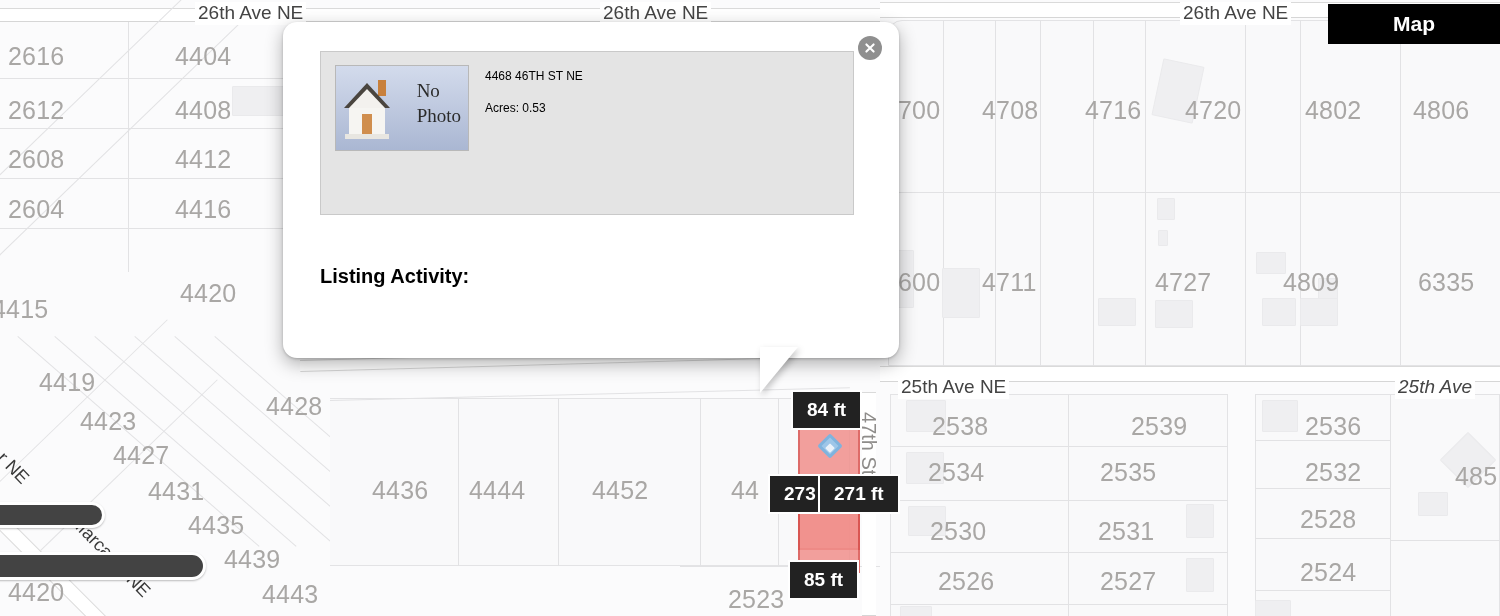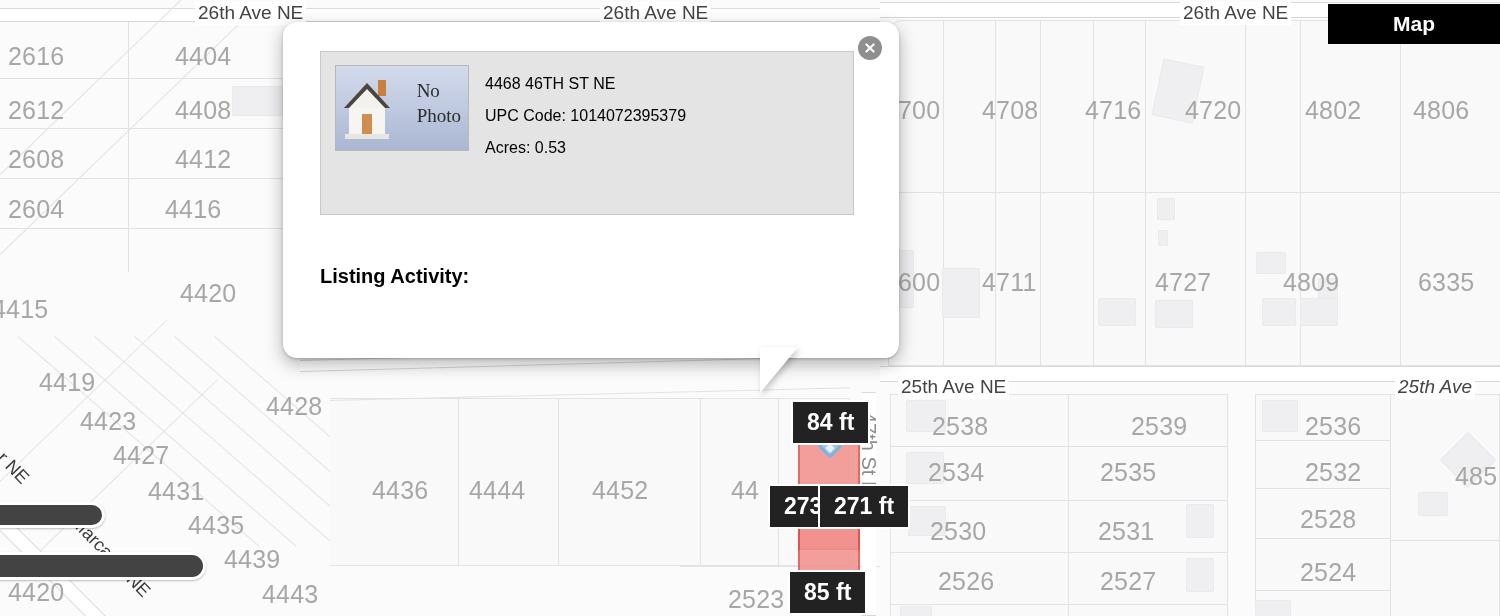--- a/index.html
+++ b/index.html
@@ -117,28 +117,27 @@
     width: 7px; height: 7px;
     background: #e9f2fa;
     border-radius: 1px;
   }
 
   
   .meas {
     position: absolute;
     background: #222222;
     color: #ffffff;
-    font-size: 23px;
+    font-size: 19px;
     font-weight: bold;
     padding: 7px 14px;
     border: 2px solid #ffffff;
     white-space: nowrap;
     font-family: "Liberation Sans", sans-serif;
     text-align: center;
-    margin-top: 10px;
   }
 
   
   .map-btn {
     position: absolute;
     top: 4px; right: 0px;
     width: 172px; height: 40px;
     background: #000000;
     color: #ffffff;
     font-size: 21px;
@@ -210,23 +209,23 @@
     position: absolute;
     right: 7px; top: 12px;
     color: #2b2b2b;
     font-size: 19px;
     line-height: 25px;
     text-align: left;
     font-family: "Liberation Serif", serif;
   }
   .info-lines {
     position: absolute;
-    left: 164px; top: 16px;
+    left: 164px; top: 8px;
     color: #000000;
-    font-size: 16px;
+    font-size: 12px;
     line-height: 32px;
   }
   .info-lines a, .links a {
     color: #5a55a3;
     text-decoration: underline;
   }
   .listing-title {
     position: absolute;
     left: 37px; top: 243px;
     font-size: 20px;
@@ -340,21 +339,21 @@
   </div>
 
   <div>
     <div class="pnum" style="left:8px;    top:42px;">2616</div>
     <div class="pnum" style="left:175px;  top:42px;">4404</div>
     <div class="pnum" style="left:8px;    top:96px;">2612</div>
     <div class="pnum" style="left:175px;  top:96px;">4408</div>
     <div class="pnum" style="left:8px;    top:145px;">2608</div>
     <div class="pnum" style="left:175px;  top:145px;">4412</div>
     <div class="pnum" style="left:8px;    top:195px;">2604</div>
-    <div class="pnum" style="left:165px;  top:195px;">4416</div>
+    <div class="pnum" style="left:175px;  top:195px;">4416</div>
     <div class="pnum" style="left:-8px;   top:295px;">4415</div>
     <div class="pnum" style="left:180px;  top:279px;">4420</div>
     <div class="pnum" style="left:39px;   top:368px;">4419</div>
     <div class="pnum" style="left:266px;  top:392px;">4428</div>
     <div class="pnum" style="left:80px;   top:407px;">4423</div>
     <div class="pnum" style="left:113px;  top:441px;">4427</div>
     <div class="pnum" style="left:148px;  top:477px;">4431</div>
     <div class="pnum" style="left:188px;  top:511px;">4435</div>
     <div class="pnum" style="left:372px;  top:476px;">4436</div>
     <div class="pnum" style="left:469px;  top:476px;">4444</div>
@@ -445,21 +444,20 @@
           <rect x="9" y="68" width="44" height="5" fill="#e8e6e1"></rect>
         </svg>
         <div class="thumb-text">
           <div>No</div>
           <div>Photo</div>
         </div>
       </div>
 
       <div class="info-lines">
         <div>4468 46TH ST NE</div>
-        <div>UPC Code: 1014072395379</div>
         <div>Acres: 0.53</div>
       </div>
     </div>
 
     <div class="listing-title">Listing Activity:</div>
 
   </div>
 
 </div>
 

